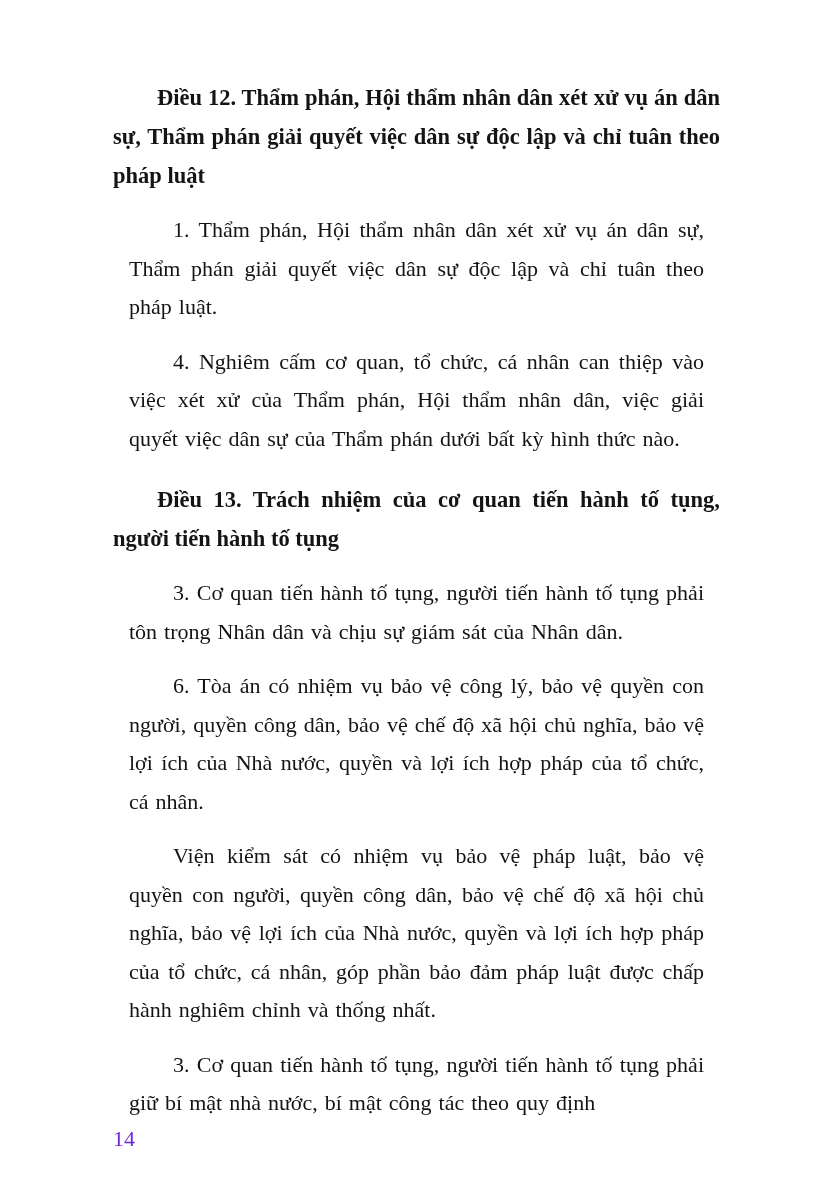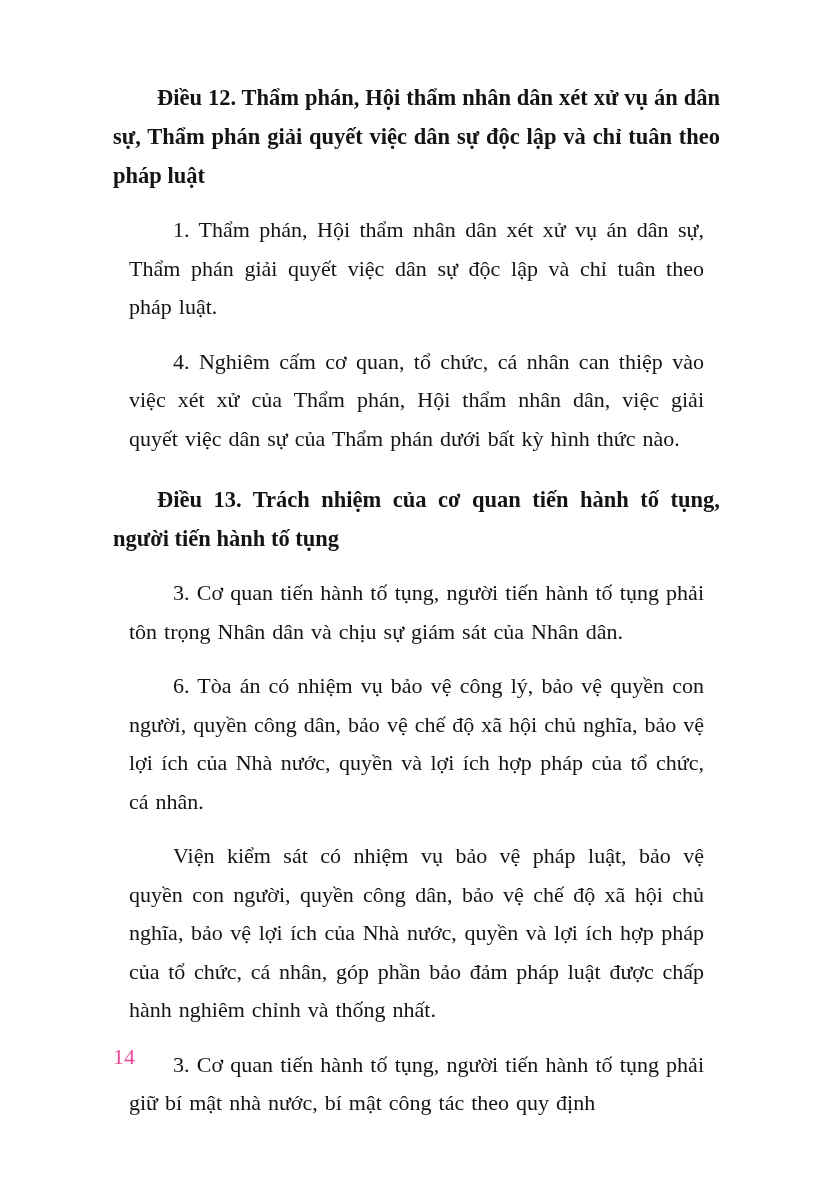--- a/index.html
+++ b/index.html
@@ -33,24 +33,24 @@
     font-size: 22px;
     line-height: 38.5px;
     text-align: justify;
     text-indent: 44px;
     margin: 16px;
     word-spacing: 1.5px;
   }
   .page-number {
     position: absolute;
     left: 113px;
-    top: 1042px;
+    top: 1124px;
     font-size: 22px;
     line-height: 30px;
-    color: #ec4899;
+    color: #6d28d9;
   }
 </style>
 </head>
 <body>
 
 <div class="sheet">
 
   <section class="article-section">
     <h2 class="article-heading">Điều 12. Thẩm phán, Hội thẩm nhân dân xét xử vụ án dân sự, Thẩm phán giải quyết việc dân sự độc lập và chỉ tuân theo pháp luật</h2>
     <p class="para">1. Thẩm phán, Hội thẩm nhân dân xét xử vụ án dân sự, Thẩm phán giải quyết việc dân sự độc lập và chỉ tuân theo pháp luật.</p>

